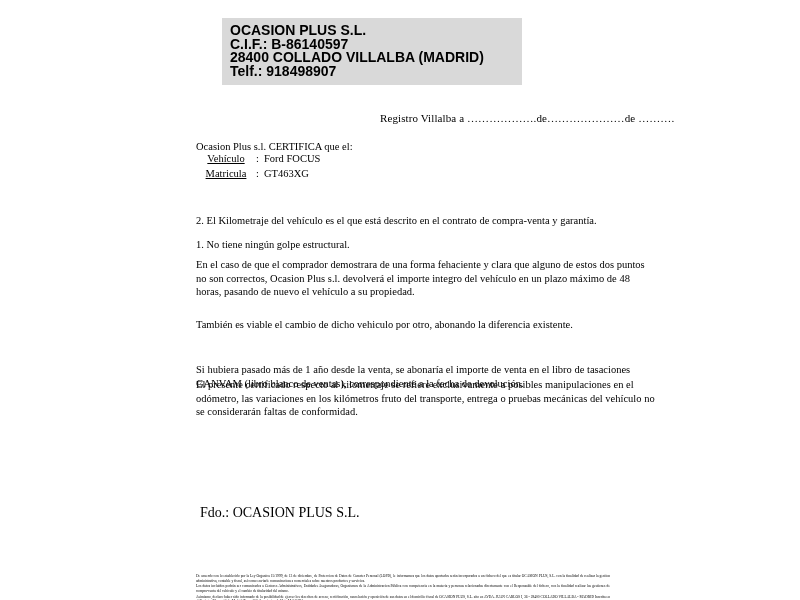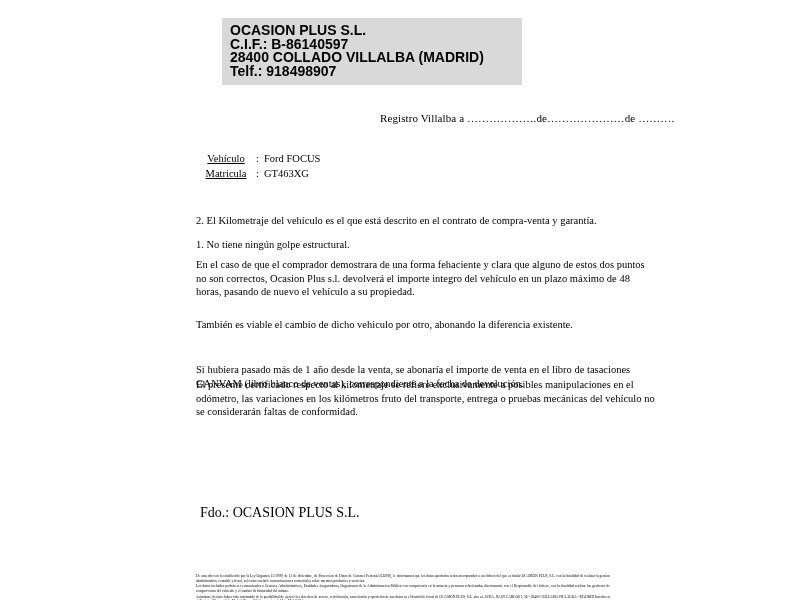--- a/index.html
+++ b/index.html
@@ -110,20 +110,21 @@
 
     <div class="letterhead">
       <div>OCASION PLUS S.L.</div>
       <div>C.I.F.: B-86140597</div>
       <div>28400 COLLADO VILLALBA (MADRID)</div>
       <div>Telf.: 918498907</div>
     </div>
 
     <div class="dateline">Registro Villalba a ……………….de…………………de ……….</div>
 
+    <div class="body-block certifies">Ocasion Plus s.l. CERTIFICA que el:</div>
 
     <div class="body-block vehicle-rows">
       <div class="vrow">
         <span class="vlabel">Vehículo</span>
         <span class="vsep">:</span>
         <span class="vvalue">Ford FOCUS</span>
       </div>
       <div class="vrow">
         <span class="vlabel">Matricula</span>
         <span class="vsep">:</span>

